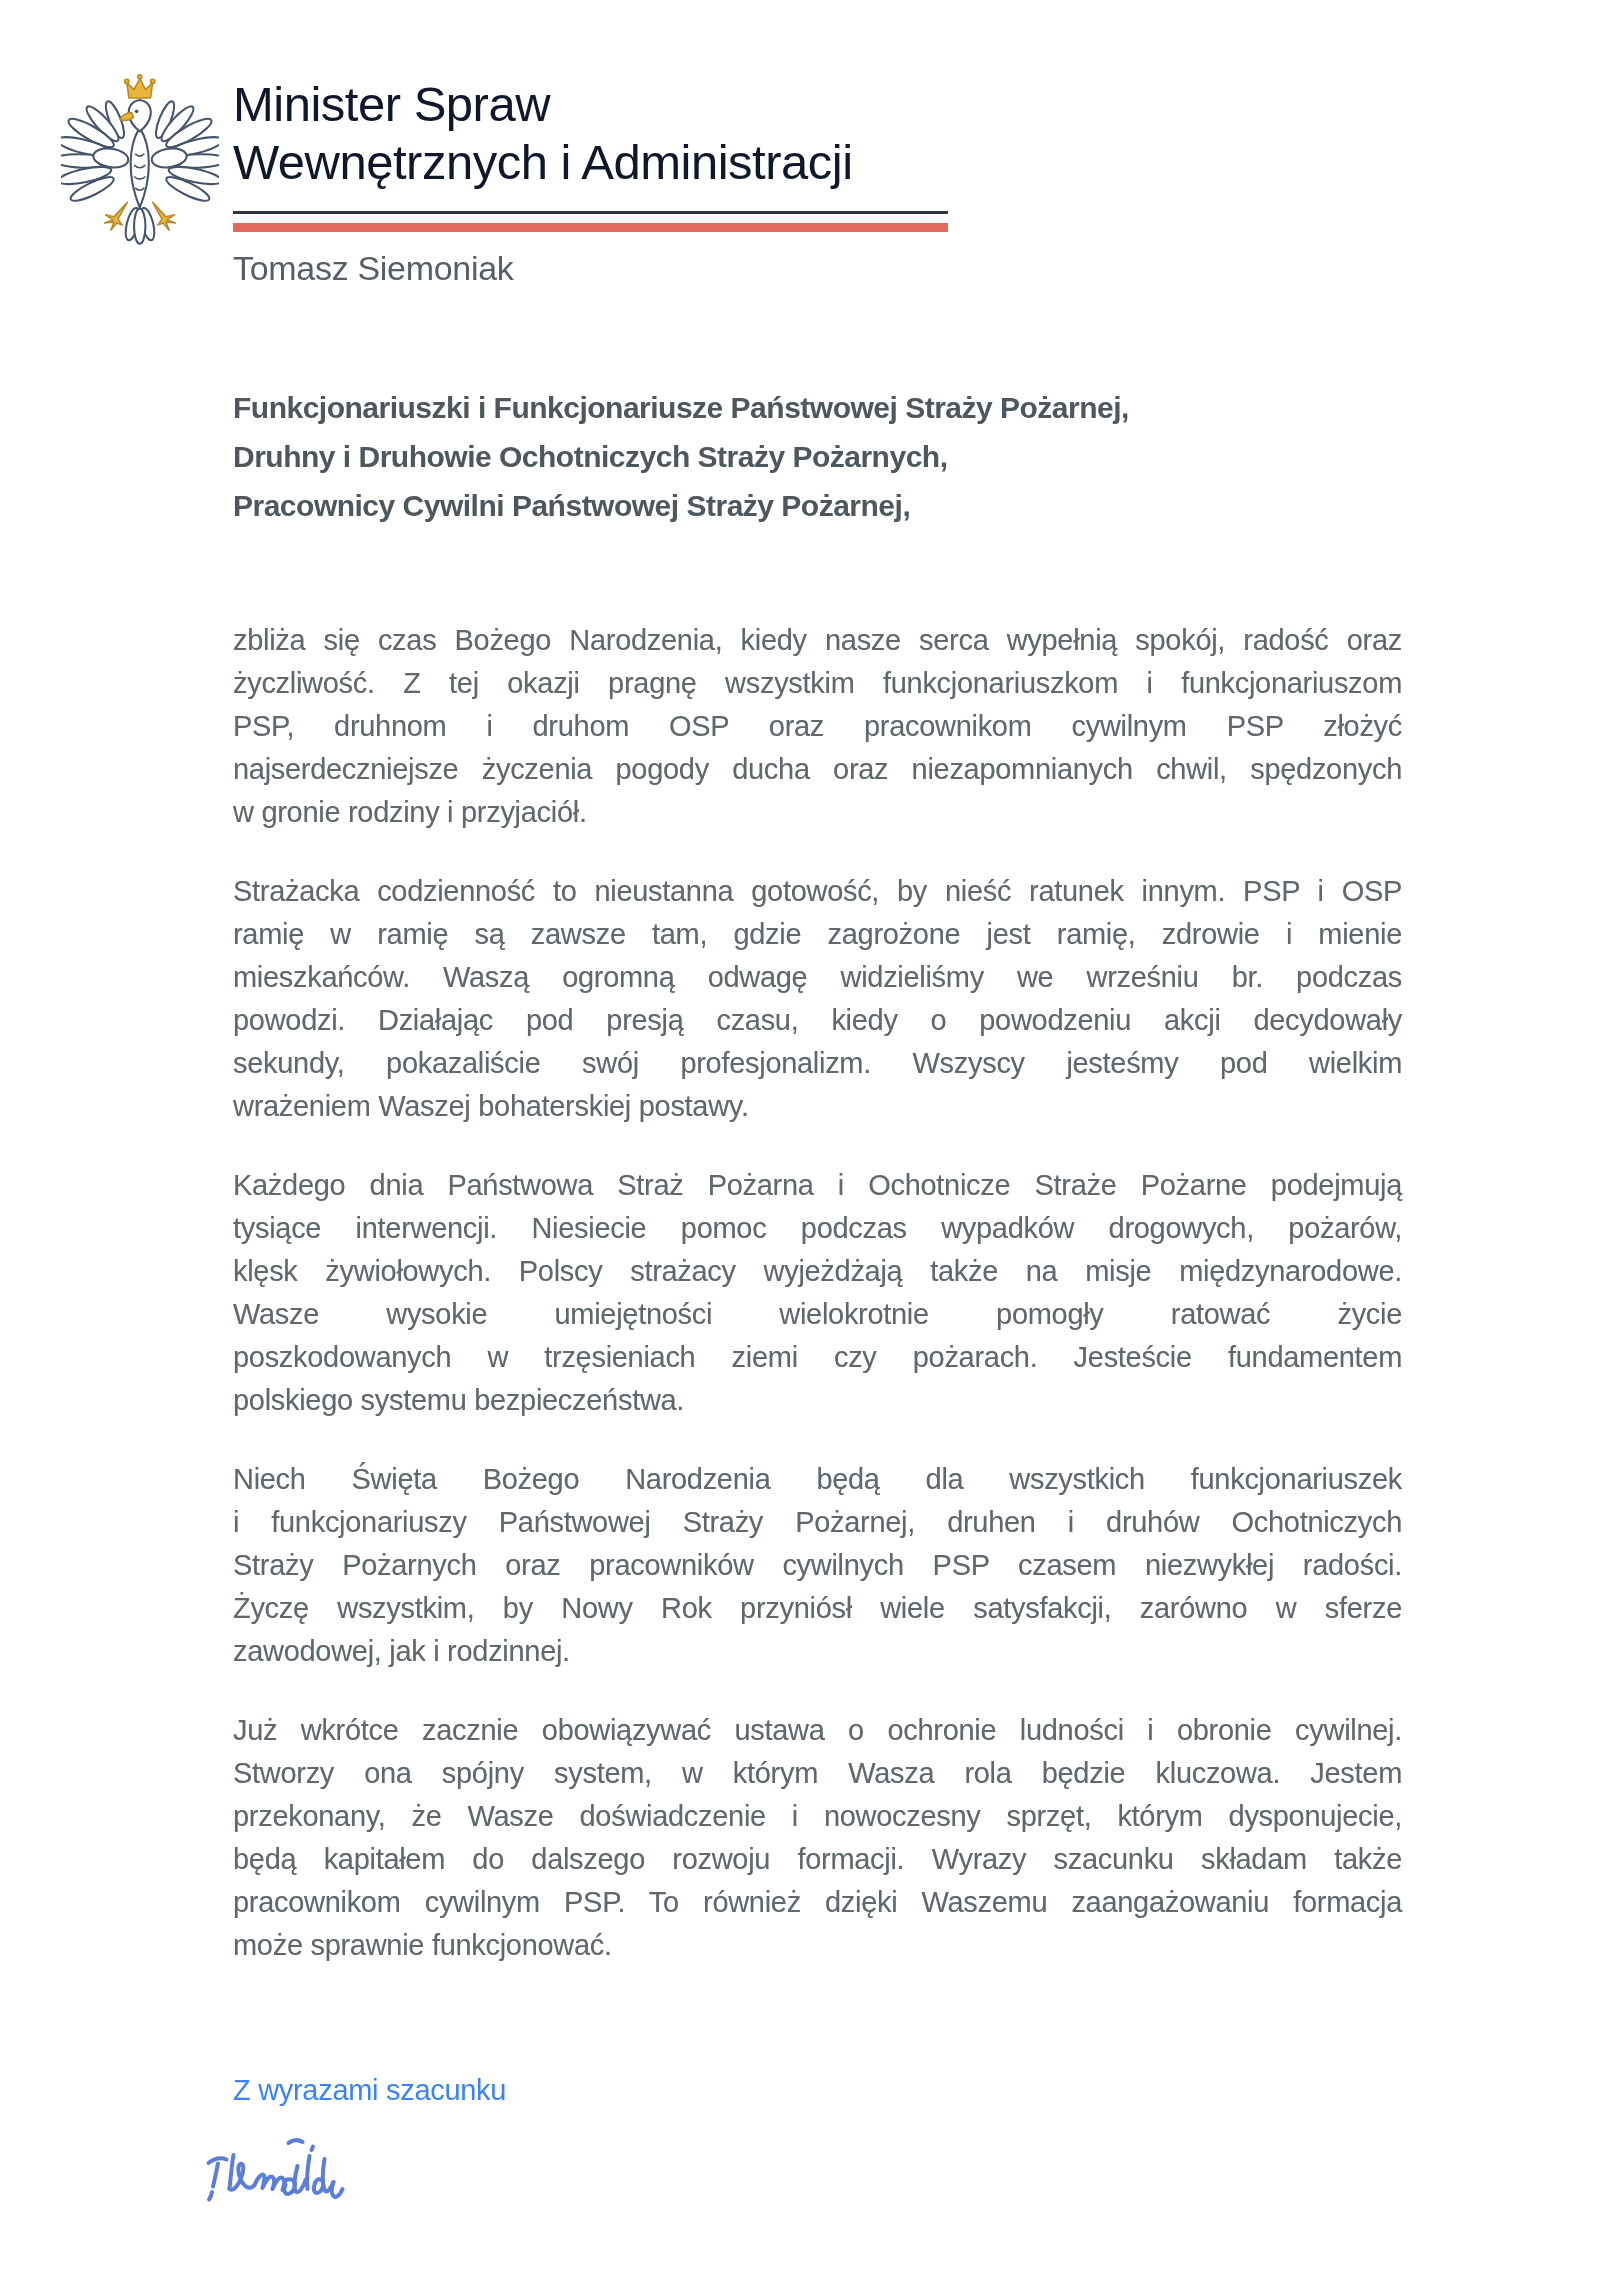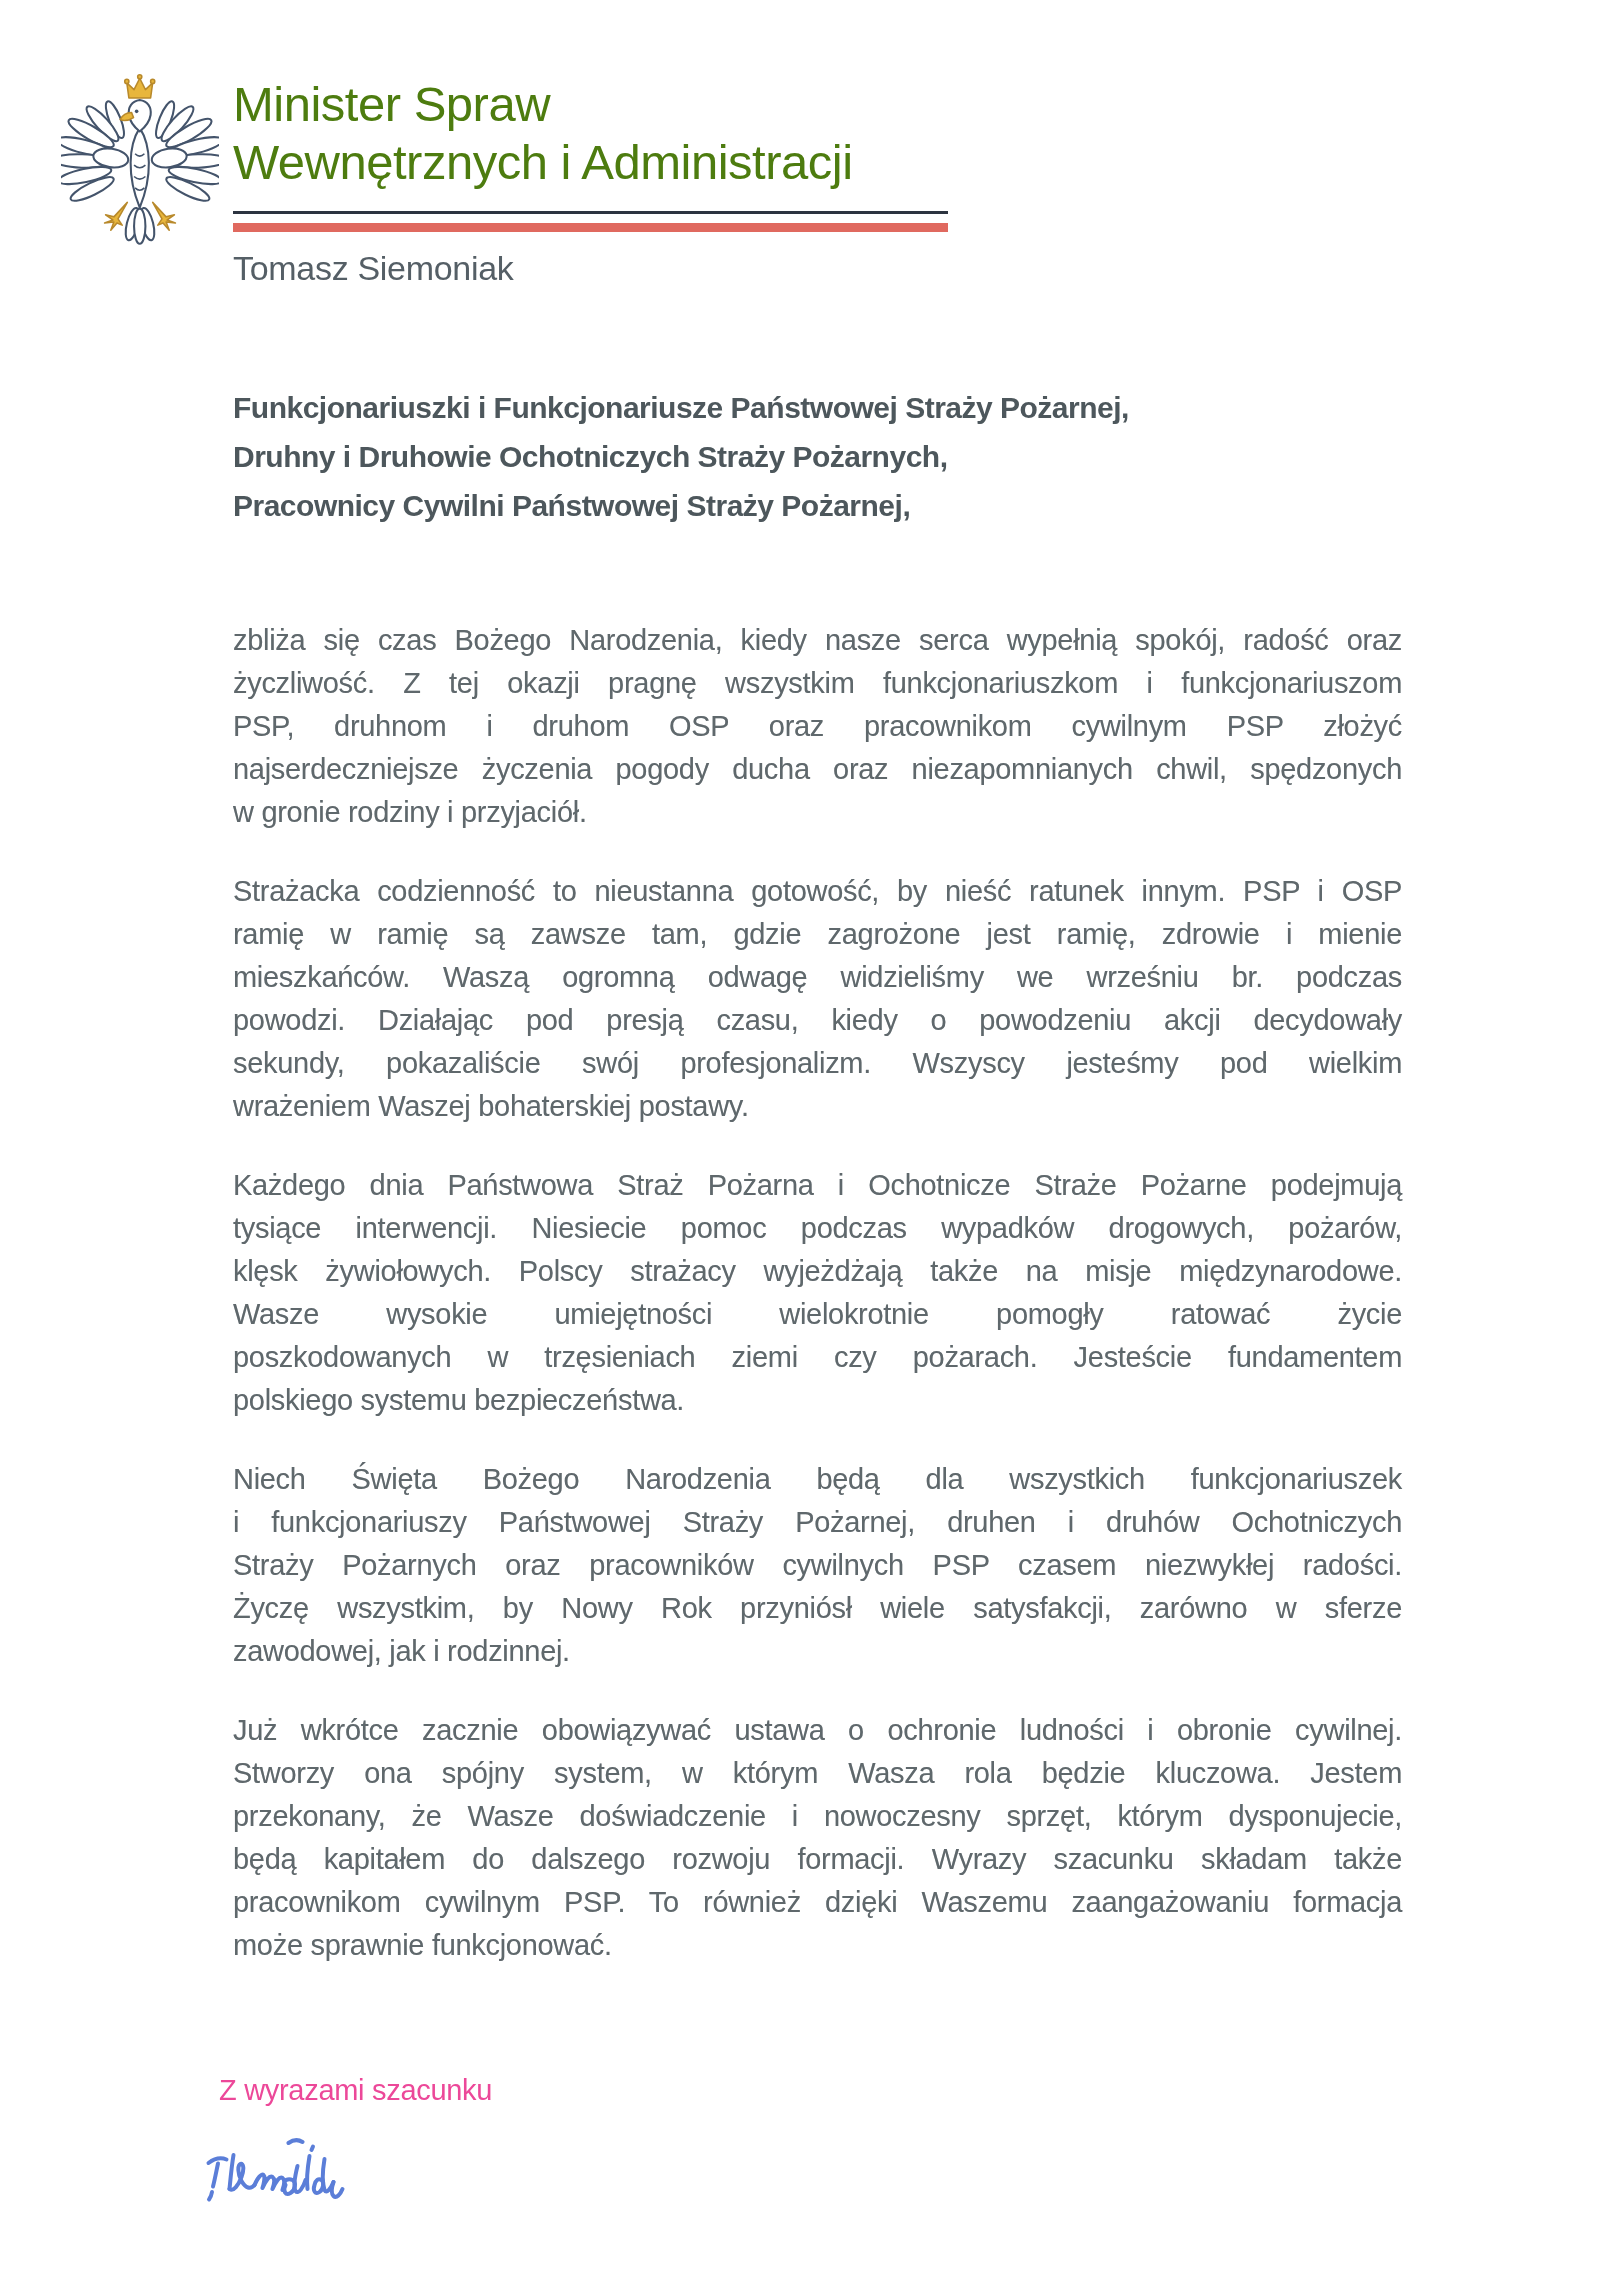--- a/index.html
+++ b/index.html
@@ -13,21 +13,21 @@
   .page { position: absolute; inset: 0; }
 
   
   .emblem {
     position: absolute; left: 61px; top: 70px;
     width: 158px; height: 181px;
   }
   .ministry-title {
     position: absolute; left: 233px; top: 75px;
     font-size: 49px; line-height: 58px;
-    color: #4d7c0f; letter-spacing: -0.5px;
+    color: #0f172a; letter-spacing: -0.5px;
     white-space: nowrap;
   }
   .rule-dark {
     position: absolute; left: 233px; top: 211px;
     width: 715px; height: 3.1px; background: #2c3440;
   }
   .rule-red {
     position: absolute; left: 233px; top: 223px;
     width: 715px; height: 9.3px; background: #e0695f;
   }
@@ -52,22 +52,22 @@
     font-size: 29px; line-height: 43px;
     color: #5f686c; letter-spacing: -0.3px;
     text-shadow: 0 0 0.5px rgba(95,104,108,0.35);
   }
   .para { margin: 0 16px 36px 0; }
   .bline { text-align: justify; text-align-last: justify; }
   .bline.pend { text-align-last: left; }
 
   
   .closing {
-    position: absolute; left: 219px; top: 2074px;
-    font-size: 29px; color: #ec4899; letter-spacing: -0.3px;
+    position: absolute; left: 233px; top: 2074px;
+    font-size: 29px; color: #3b82f6; letter-spacing: -0.3px;
     white-space: nowrap;
     text-align: center;
   }
   .signature {
     position: absolute; left: 199px; top: 2137px;
     width: 163px; height: 80px;
   }
 </style>
 </head>
 <body>

